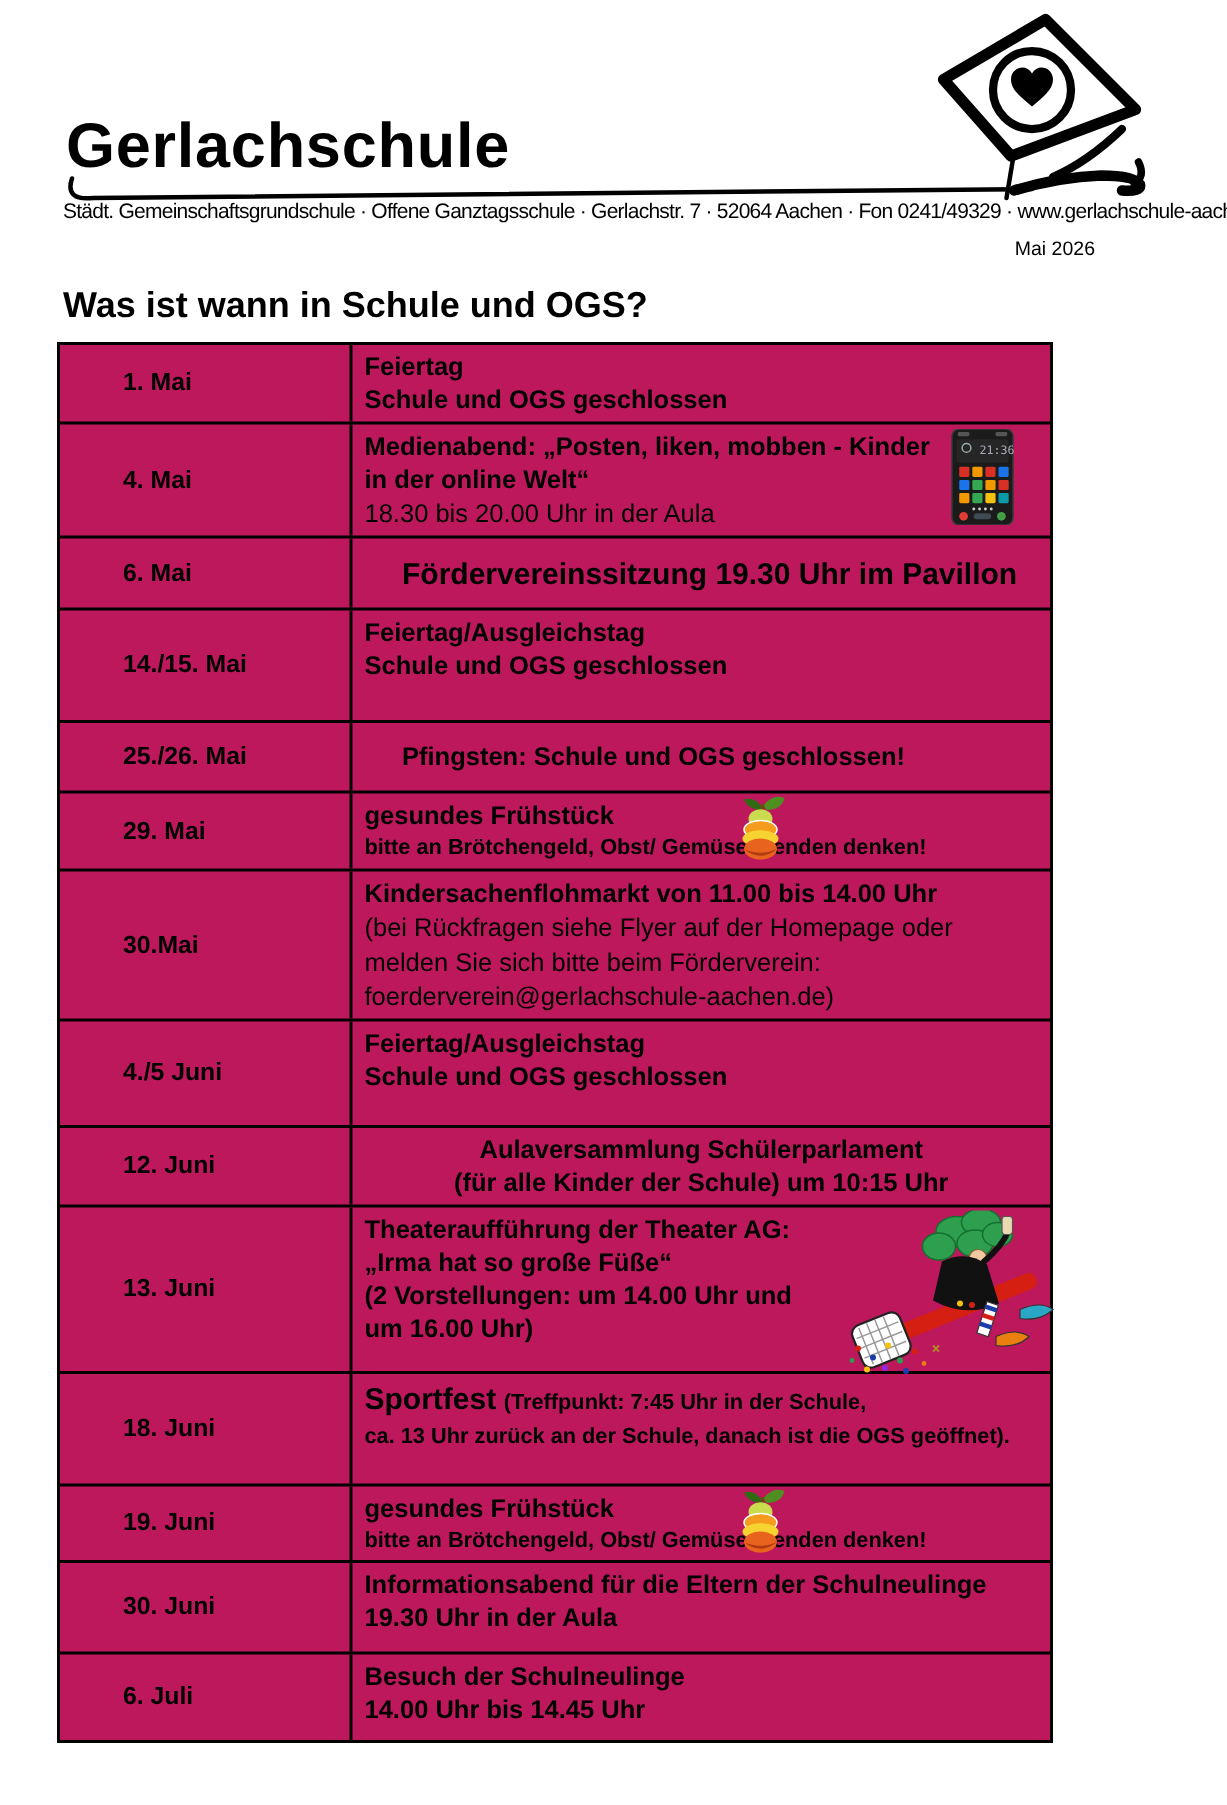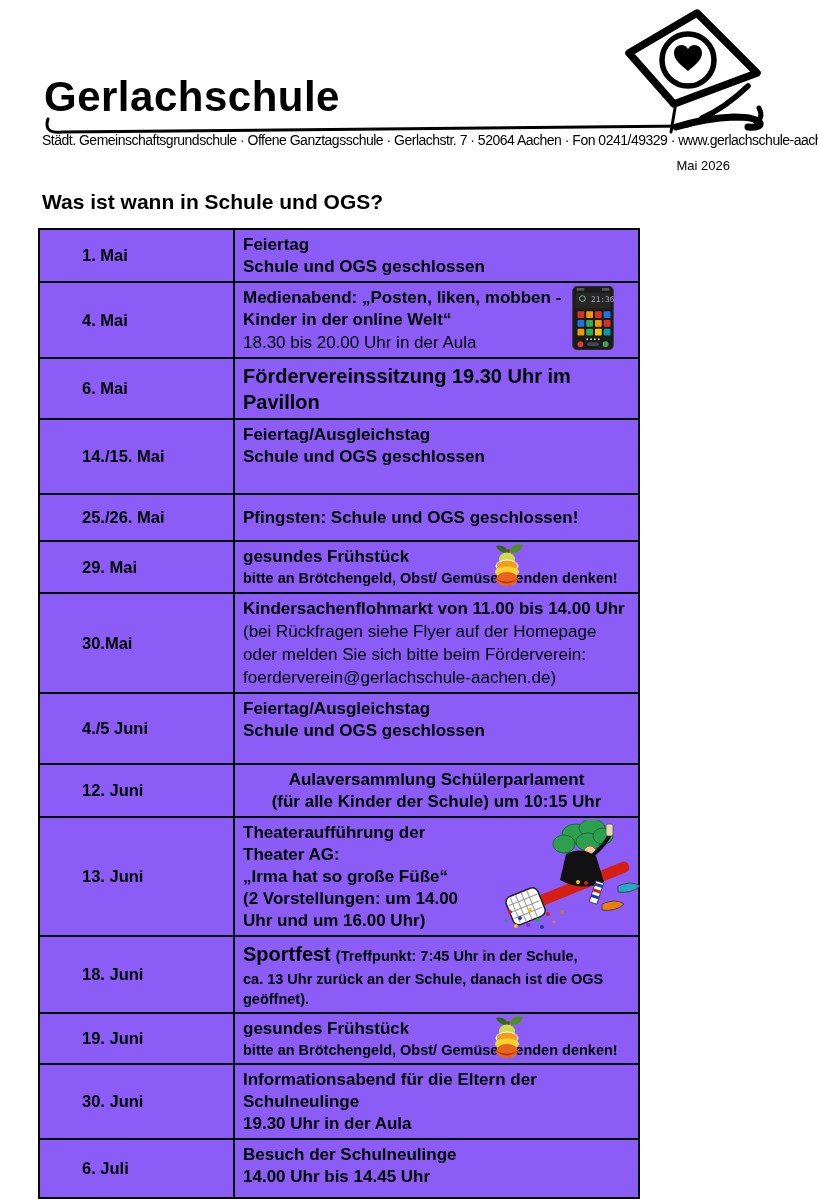--- a/index.html
+++ b/index.html
@@ -5,29 +5,29 @@
   * { box-sizing: border-box; }
   html,body { margin:0; padding:0; background:#fff; }
   body { width:818px; height:1203px; font-family:"Liberation Sans", sans-serif; color:#000; }
   .page { position:relative; width:818px; height:1203px; background:#fff; overflow:hidden; }
 
   
   .logo-svg { position:absolute; left:0; top:0; width:818px; height:170px; }
   .school-title { position:absolute; left:44px; top:76px; font-size:42px; font-weight:bold; letter-spacing:0.5px; line-height:1; }
   .subtitle { position:absolute; left:42px; top:132px; font-size:14px; letter-spacing:-0.5px; white-space:nowrap; }
   .issue-date { position:absolute; right:88px; top:158px; font-size:13px; }
-  .heading { position:absolute; left:42px; top:190px; font-size:21px; font-weight:bold; }
+  .heading { position:absolute; left:42px; top:190px; font-size:24px; font-weight:bold; }
 
   
-  .grid { position:absolute; left:38px; top:228px; width:602px; border:2px solid #000; background:#8b5cf6; }
+  .grid { position:absolute; left:38px; top:228px; width:664px; border:2px solid #000; background:#be185d; }
   .row { display:flex; border-bottom:2px solid #000; }
   .row:last-child { border-bottom:none; }
   .datecell { width:195px; border-right:2px solid #000; display:flex; align-items:center; padding-left:42px; font-size:16.5px; font-weight:bold; flex-shrink:0; }
   .cell { flex:1; position:relative; padding:4px 8px 3px 8px; }
-  .cell.vcenter { display:flex; flex-direction:column; justify-content:center; }
+  .cell.vcenter { display:flex; flex-direction:column; justify-content:center;margin-left:25px; }
 
   .t  { font-size:17px; font-weight:bold;  line-height:22px; }
   .tr { font-size:17px; font-weight:normal; line-height:23px; }
   .tl { font-size:20px; font-weight:bold;  line-height:26px; }
   .ts { font-size:14.5px; font-weight:bold; line-height:20px; }
   .sport-line { line-height:26px; }
   .sport-title { margin-right:5px;text-align:right; }
 
   .mh53  { min-height:53px; }  .mh75  { min-height:75px; }
   .mh48  { min-height:48px; }  .mh47  { min-height:47px; }

